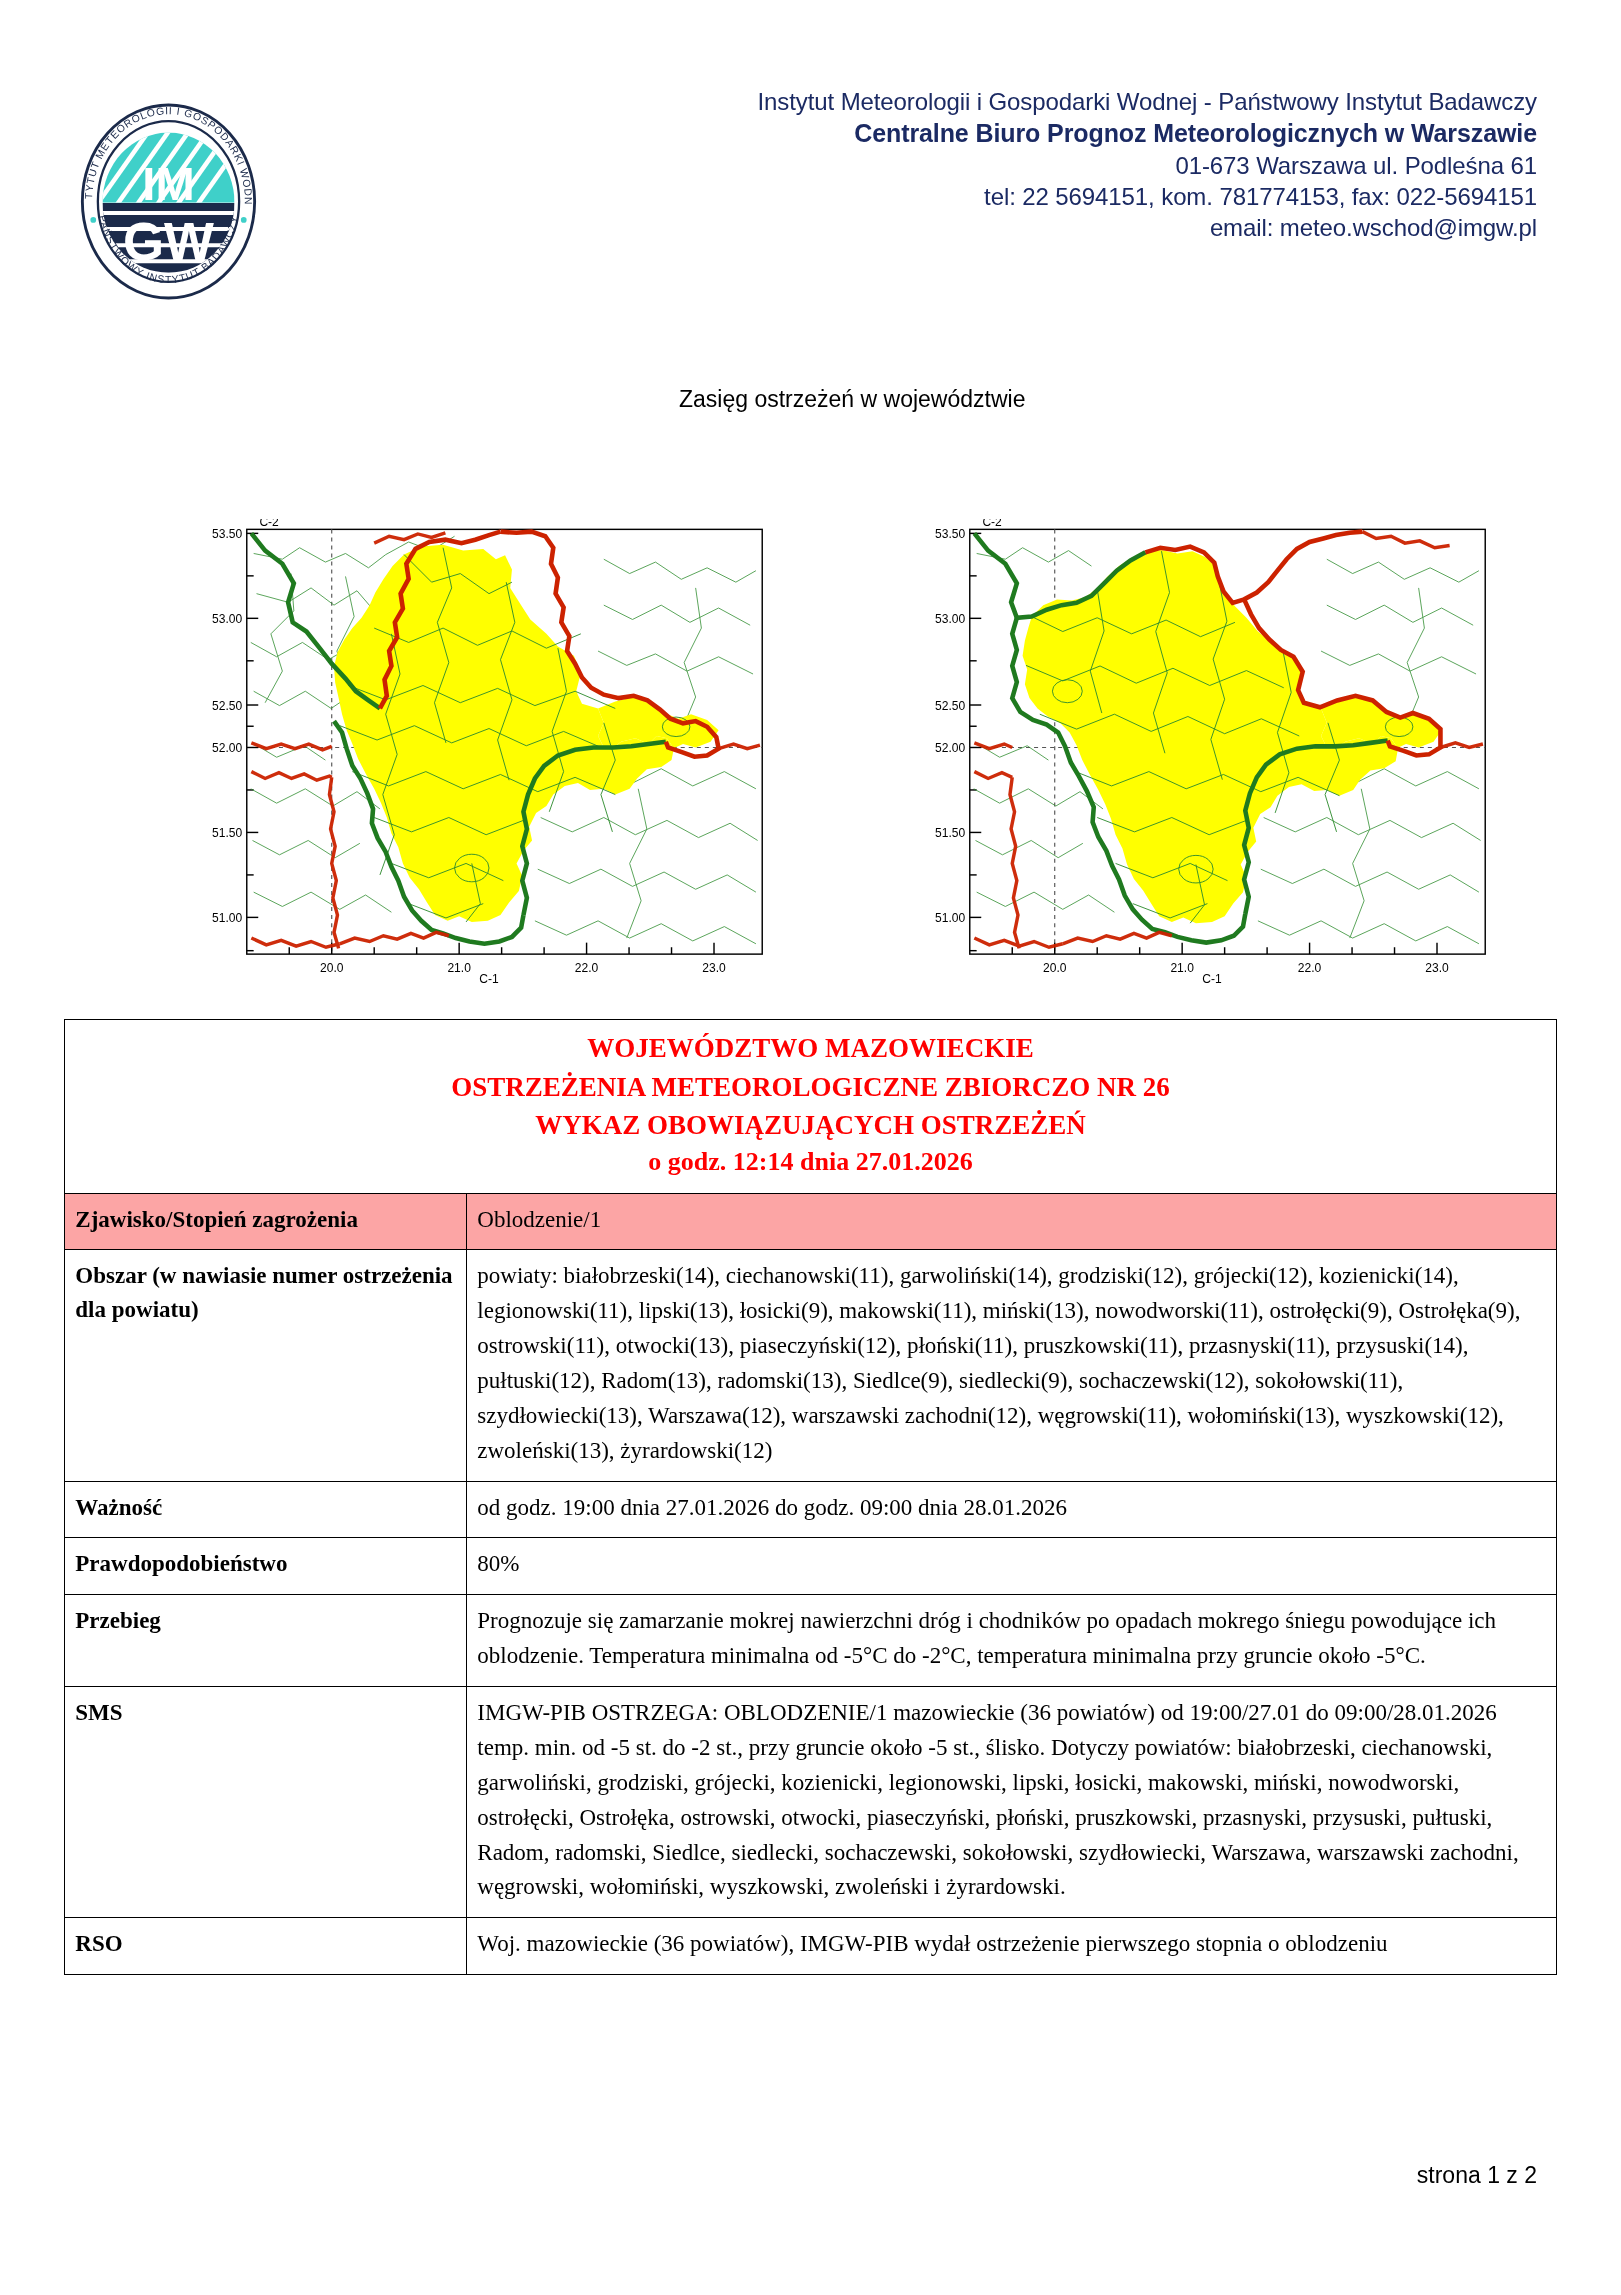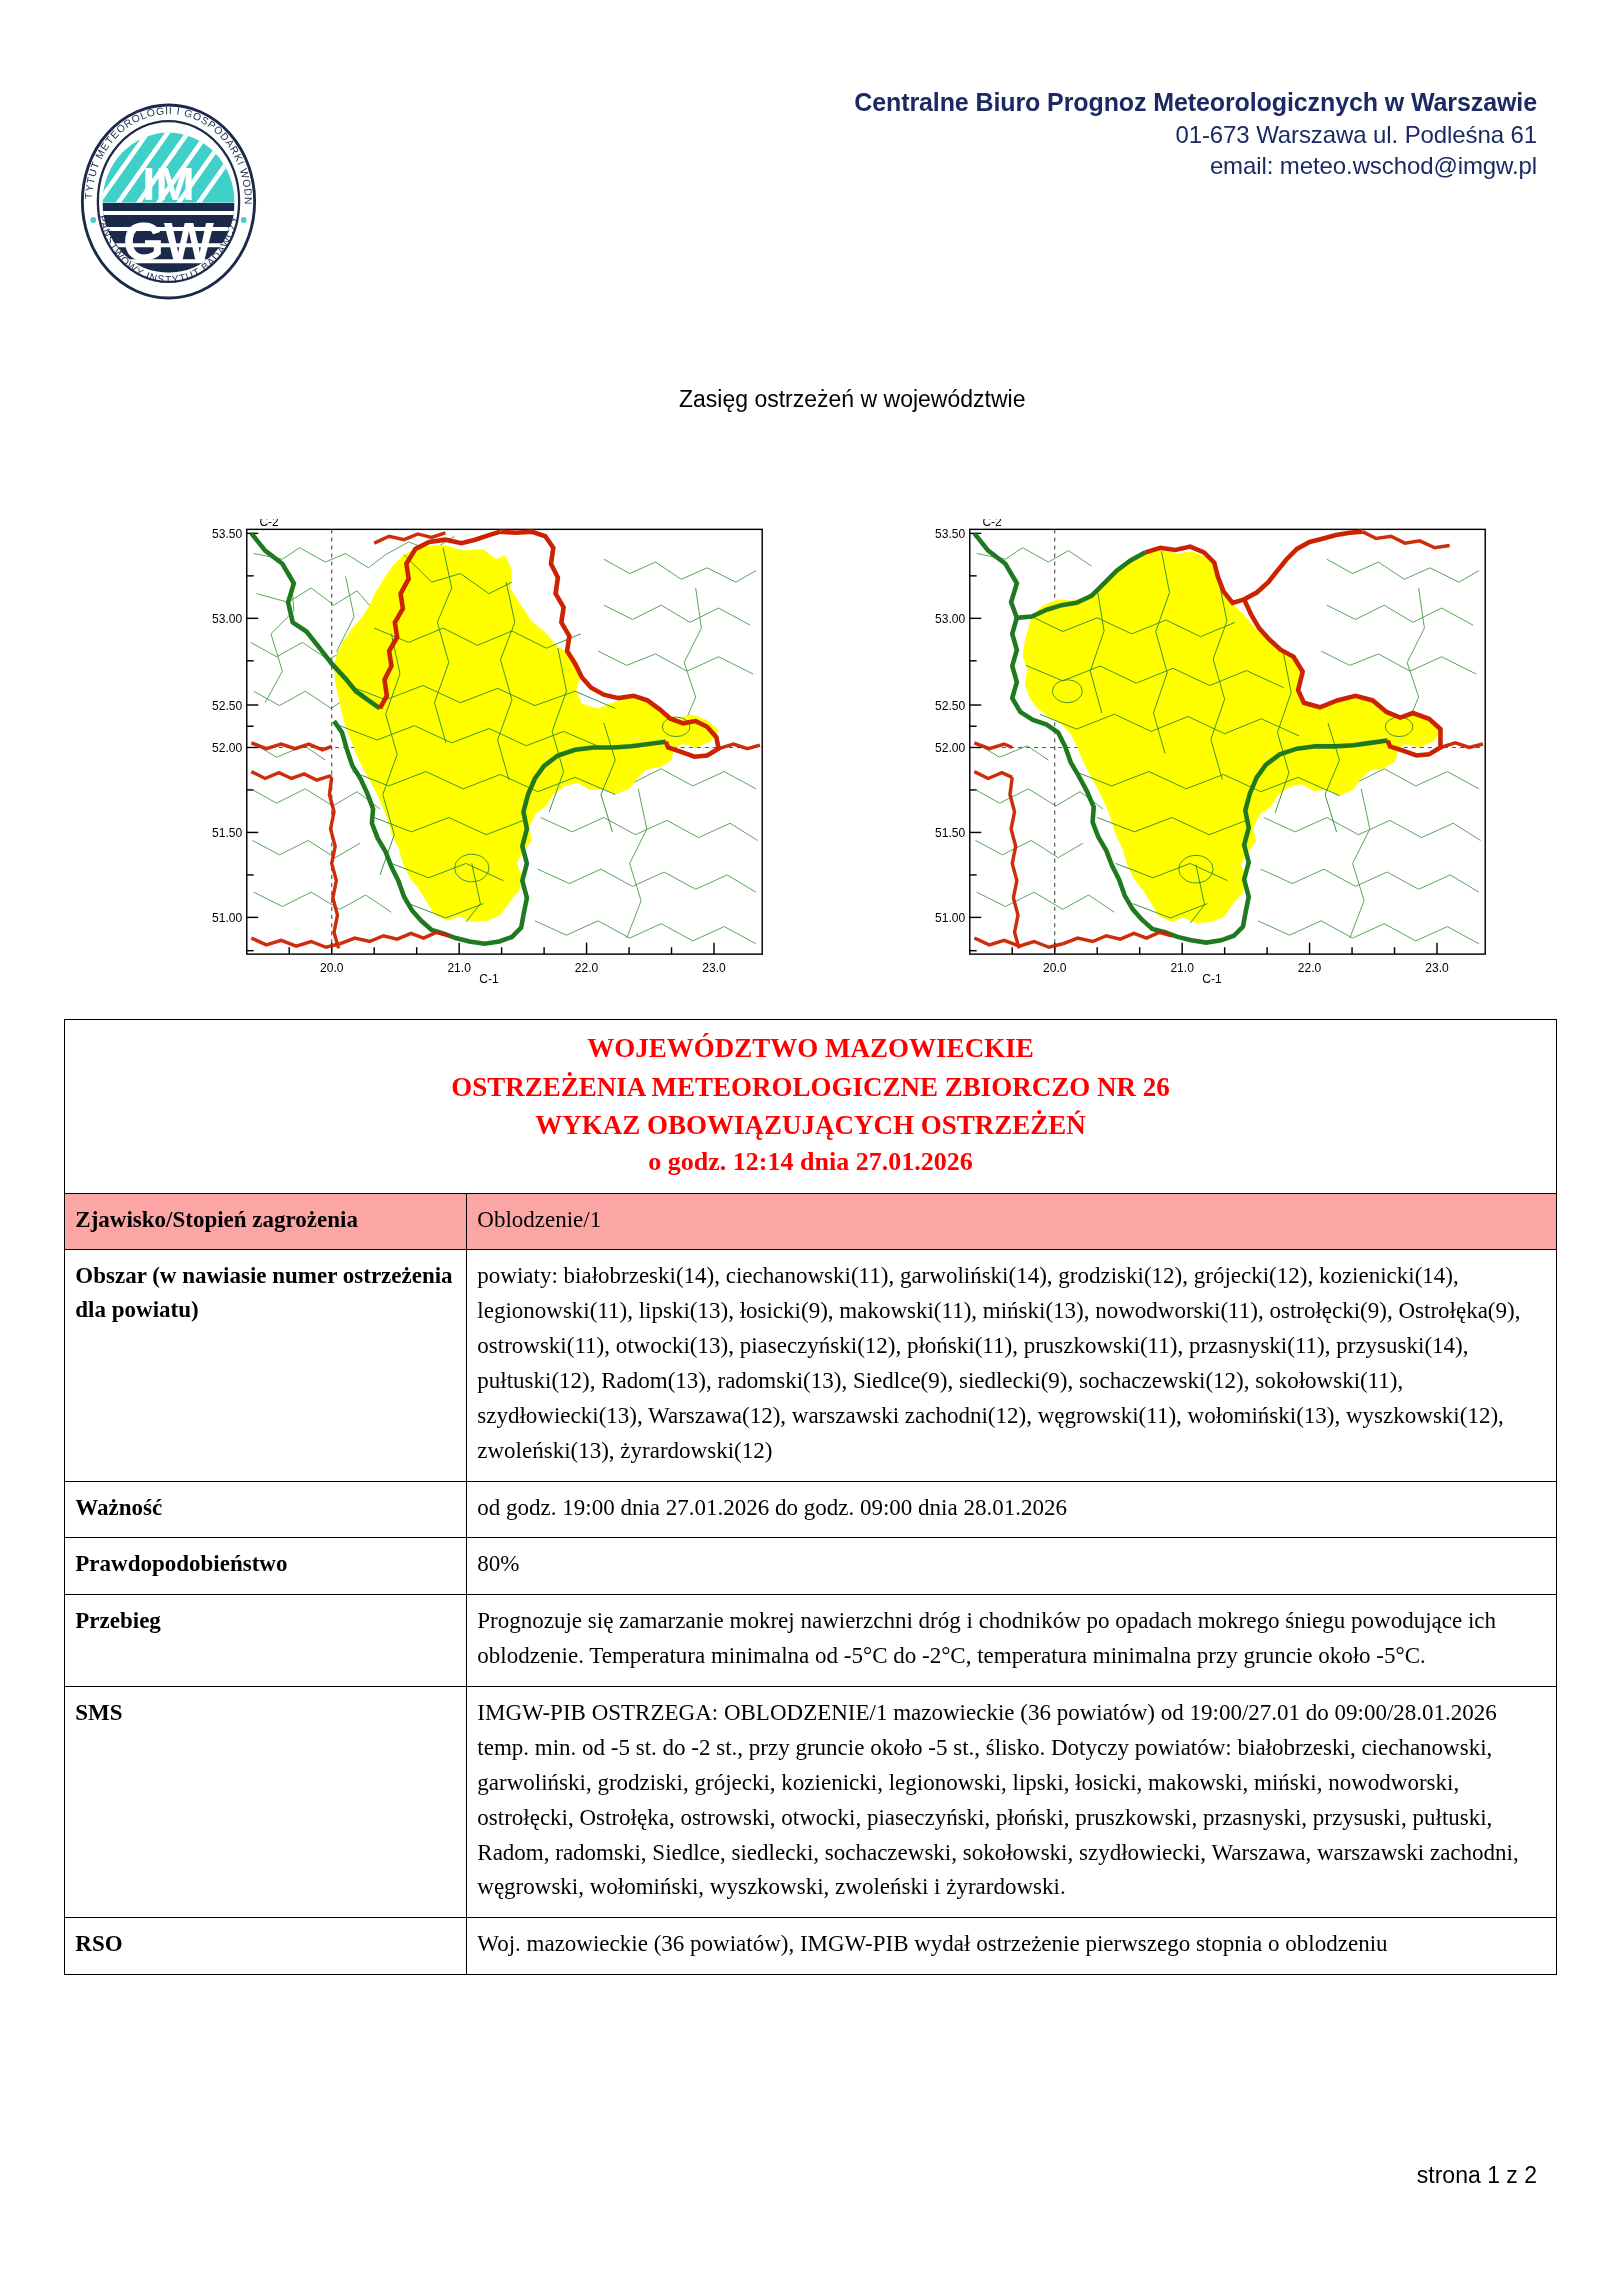--- a/index.html
+++ b/index.html
@@ -173,22 +173,24 @@
       </text>
       <text font-family="Liberation Sans, sans-serif" font-size="18" fill="#1b2a4a" letter-spacing="1.8">
         <textPath href="#ringBot" startOffset="50%" text-anchor="middle">PAŃSTWOWY INSTYTUT BADAWCZY</textPath>
       </text>
       <circle cx="44" cy="212" r="5" fill="#3fd0c9"></circle>
       <circle cx="306" cy="212" r="5" fill="#3fd0c9"></circle>
     </svg>
   </div>
 
   <div id="org-block">
+    <div class="ln">Instytut Meteorologii i Gospodarki Wodnej - Państwowy Instytut Badawczy</div>
     <div class="ln bold">Centralne Biuro Prognoz Meteorologicznych w Warszawie</div>
     <div class="ln">01-673 Warszawa ul. Podleśna  61</div>
+    <div class="ln">tel: 22 5694151, kom. 781774153, fax: 022-5694151</div>
     <div class="ln">email: meteo.wschod@imgw.pl</div>
   </div>
 </div>
 
 <div id="subtitle">Zasięg ostrzeżeń  w województwie</div>
 
 <div class="map-wrap" id="map-left">
   <svg width="574" height="465" viewBox="0 0 1000 810">
     <g>
       <rect x="78" y="18" width="898" height="740" fill="#ffffff" stroke="#000000" stroke-width="2.5"></rect>

